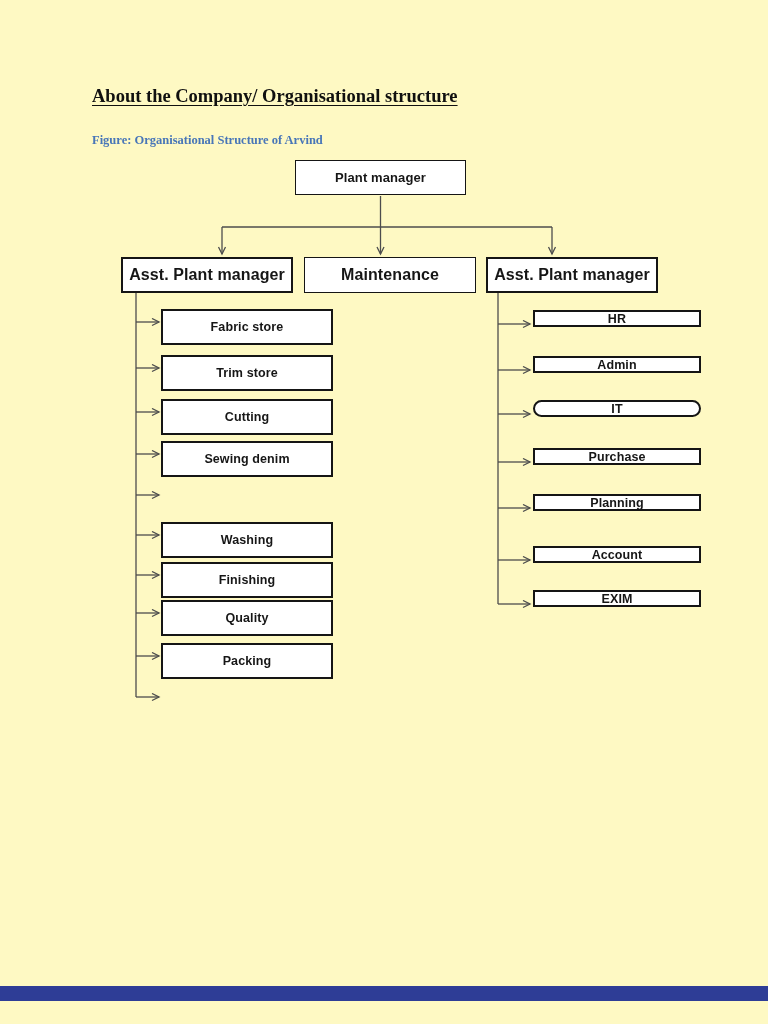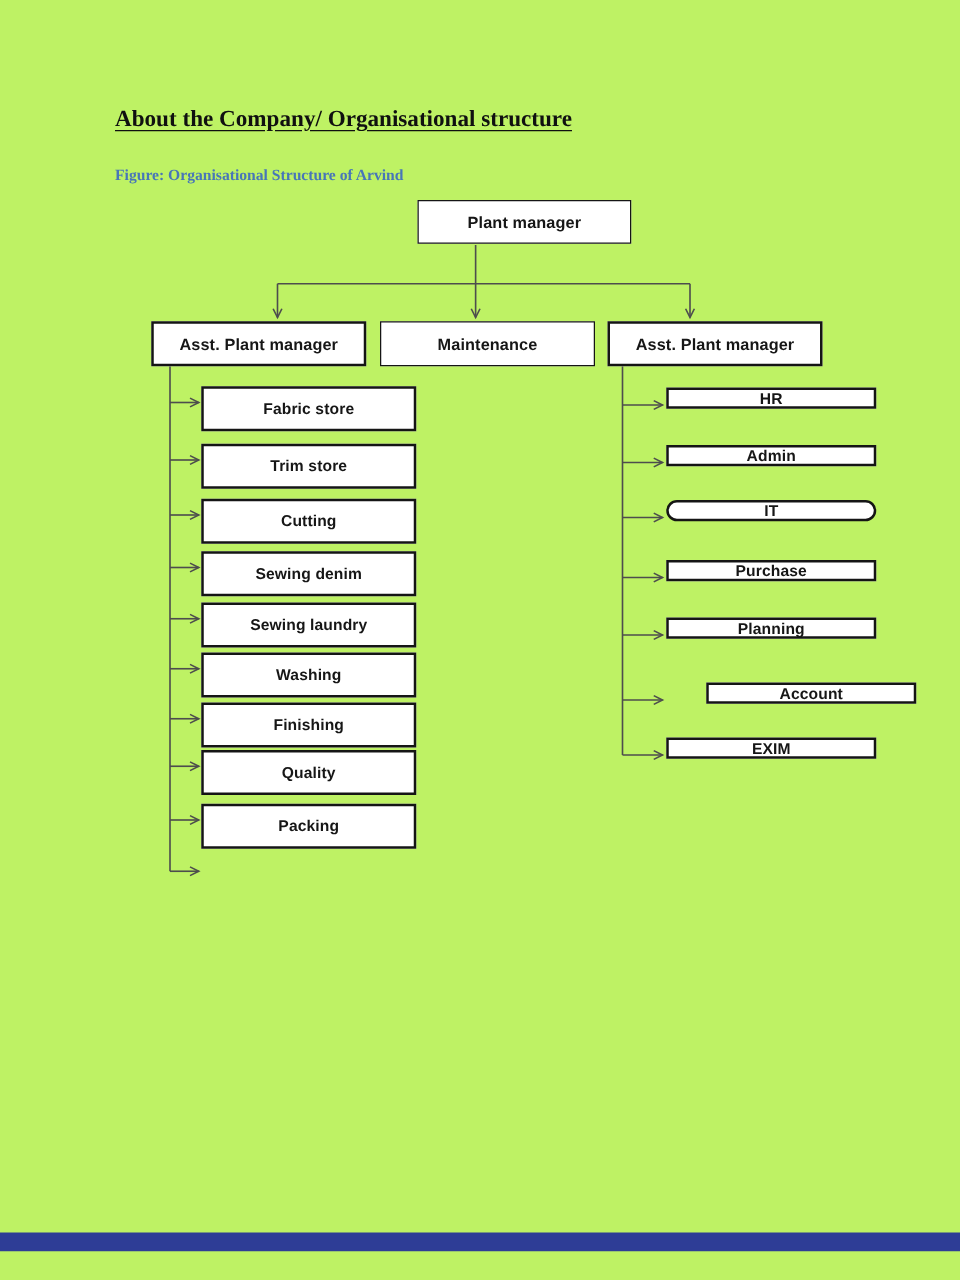--- a/index.html
+++ b/index.html
@@ -1,32 +1,32 @@
 <!DOCTYPE html>
 <html><head>
 <meta charset="utf-8">
 <style>
   html,body{margin:0;padding:0;}
   body{background:#ffffff;}
-  .page{position:relative;width:768px;height:1024px;background:#bef264;overflow:hidden;
+  .page{position:relative;width:768px;height:1024px;background:#fef9c3;overflow:hidden;
         font-family:"Liberation Sans",sans-serif;}
   .doc-title{position:absolute;left:92px;top:86px;width:560px;
              font-family:"Liberation Serif",serif;font-weight:bold;font-size:18.5px;
              color:#101010;text-decoration:underline;text-underline-offset:3px;}
   .fig-caption{position:absolute;left:92px;top:133px;width:500px;
                font-family:"Liberation Serif",serif;font-weight:bold;font-size:12.5px;
                color:#4876b8;}
   .org-chart{position:absolute;left:0;top:0;width:768px;height:760px;}
   .connectors{position:absolute;left:0;top:0;pointer-events:none;}
   .node{position:absolute;background:#ffffff;border:2px solid #151515;
         display:flex;align-items:center;justify-content:center;
         font-weight:bold;font-size:12.5px;color:#161616;letter-spacing:.1px;
         box-sizing:border-box;text-align:center;}
-  .root-node{left:295px;top:160px;width:171px;height:35px;border-width:1.5px;font-size:13px;margin-left:39px;}
-  .lvl{top:257px;width:172px;height:36px;font-size:13px;}
+  .root-node{left:295px;top:160px;width:171px;height:35px;border-width:1.5px;font-size:13px;}
+  .lvl{top:257px;width:172px;height:36px;font-size:16px;}
   .lc{left:161px;width:172px;height:36px;}
   .rc{left:533px;width:168px;height:17px;}
   .b25{border-width:2.5px;}
   .footer-bar{position:absolute;left:0;top:986px;width:768px;height:15px;background:#2e3d96;}
 </style>
 </head>
 <body>
 
 <div class="page">
 
@@ -75,31 +75,30 @@
     <div class="node root-node">Plant manager</div>
 
     <div class="node lvl" style="left:121px;">Asst. Plant manager</div>
     <div class="node lvl" style="left:304px;border-width:1.5px;">Maintenance</div>
     <div class="node lvl" style="left:486px;">Asst. Plant manager</div>
 
     <div class="node lc" style="top:309px;">Fabric store</div>
     <div class="node lc" style="top:355px;">Trim store</div>
     <div class="node lc" style="top:399px;">Cutting</div>
     <div class="node lc" style="top:441px;">Sewing denim</div>
-    <div class="node lc" style="top:482px;">Sewing laundry</div>
     <div class="node lc" style="top:522px;">Washing</div>
     <div class="node lc" style="top:562px;">Finishing</div>
     <div class="node lc" style="top:600px;">Quality</div>
     <div class="node lc" style="top:643px;">Packing</div>
 
     <div class="node rc" style="top:310px;">HR</div>
     <div class="node rc b25" style="top:356px;">Admin</div>
     <div class="node rc" style="top:400px;border-radius:12px;">IT</div>
     <div class="node rc" style="top:448px;">Purchase</div>
     <div class="node rc b25" style="top:494px;">Planning</div>
-    <div class="node rc b25" style="top:546px;margin-left:32px;">Account</div>
+    <div class="node rc b25" style="top:546px;">Account</div>
     <div class="node rc" style="top:590px;">EXIM</div>
 
   </div>
 
   <div class="footer-bar"></div>
 
 </div>
 
 </body></html>

